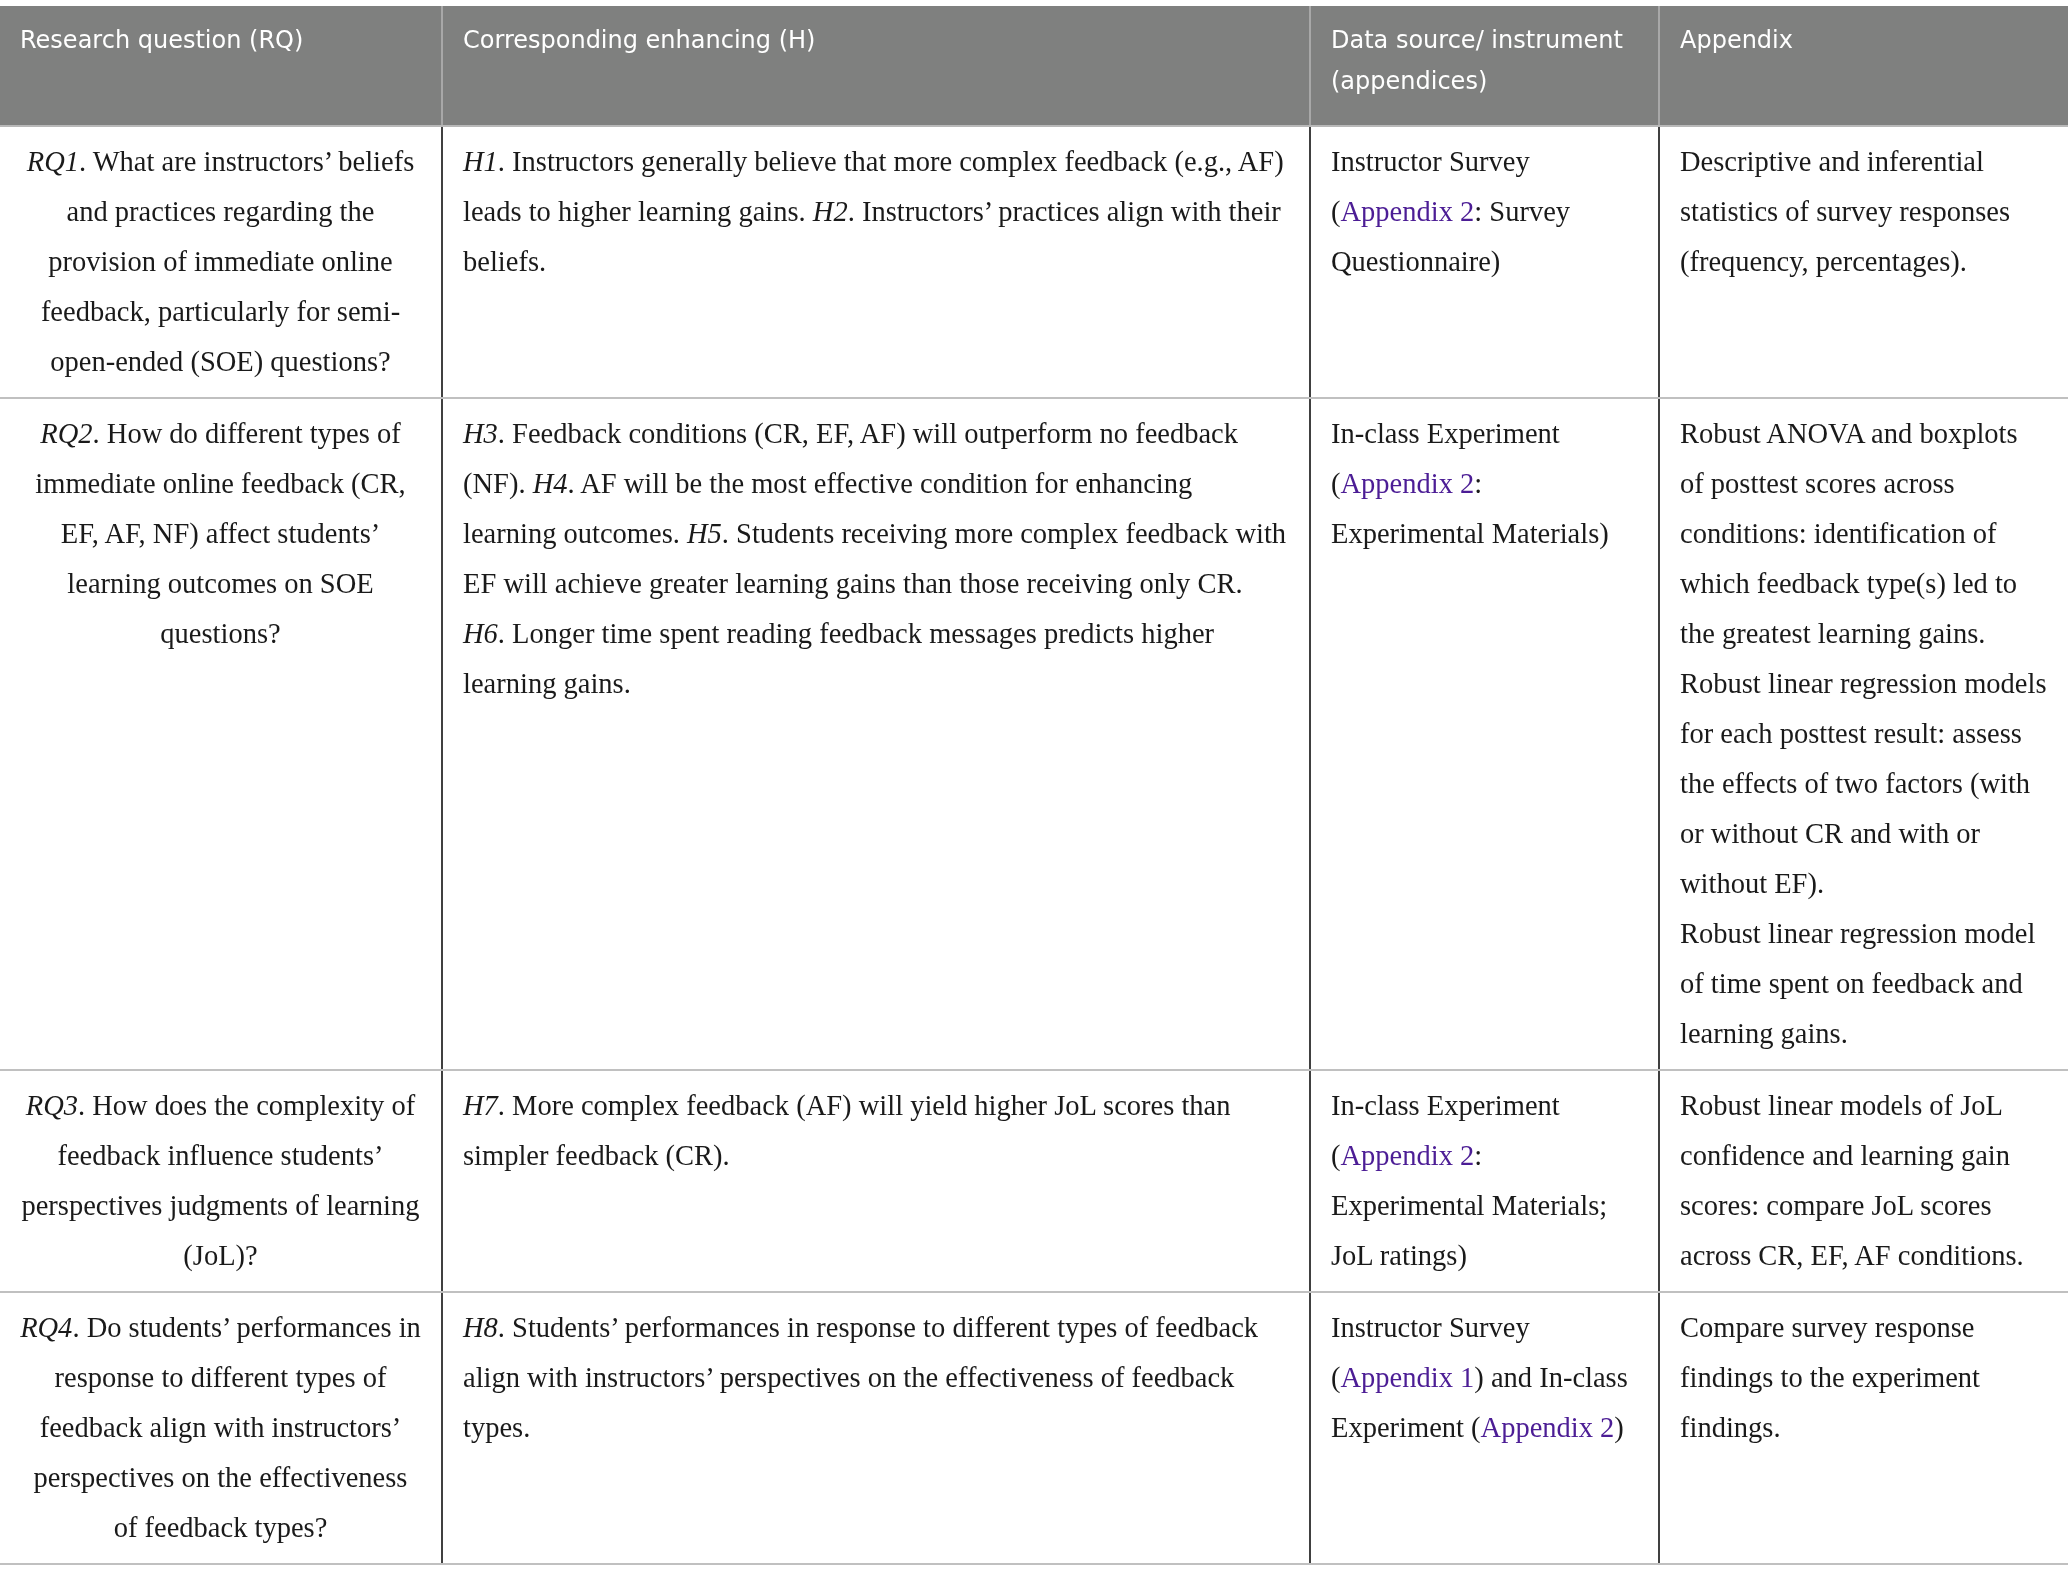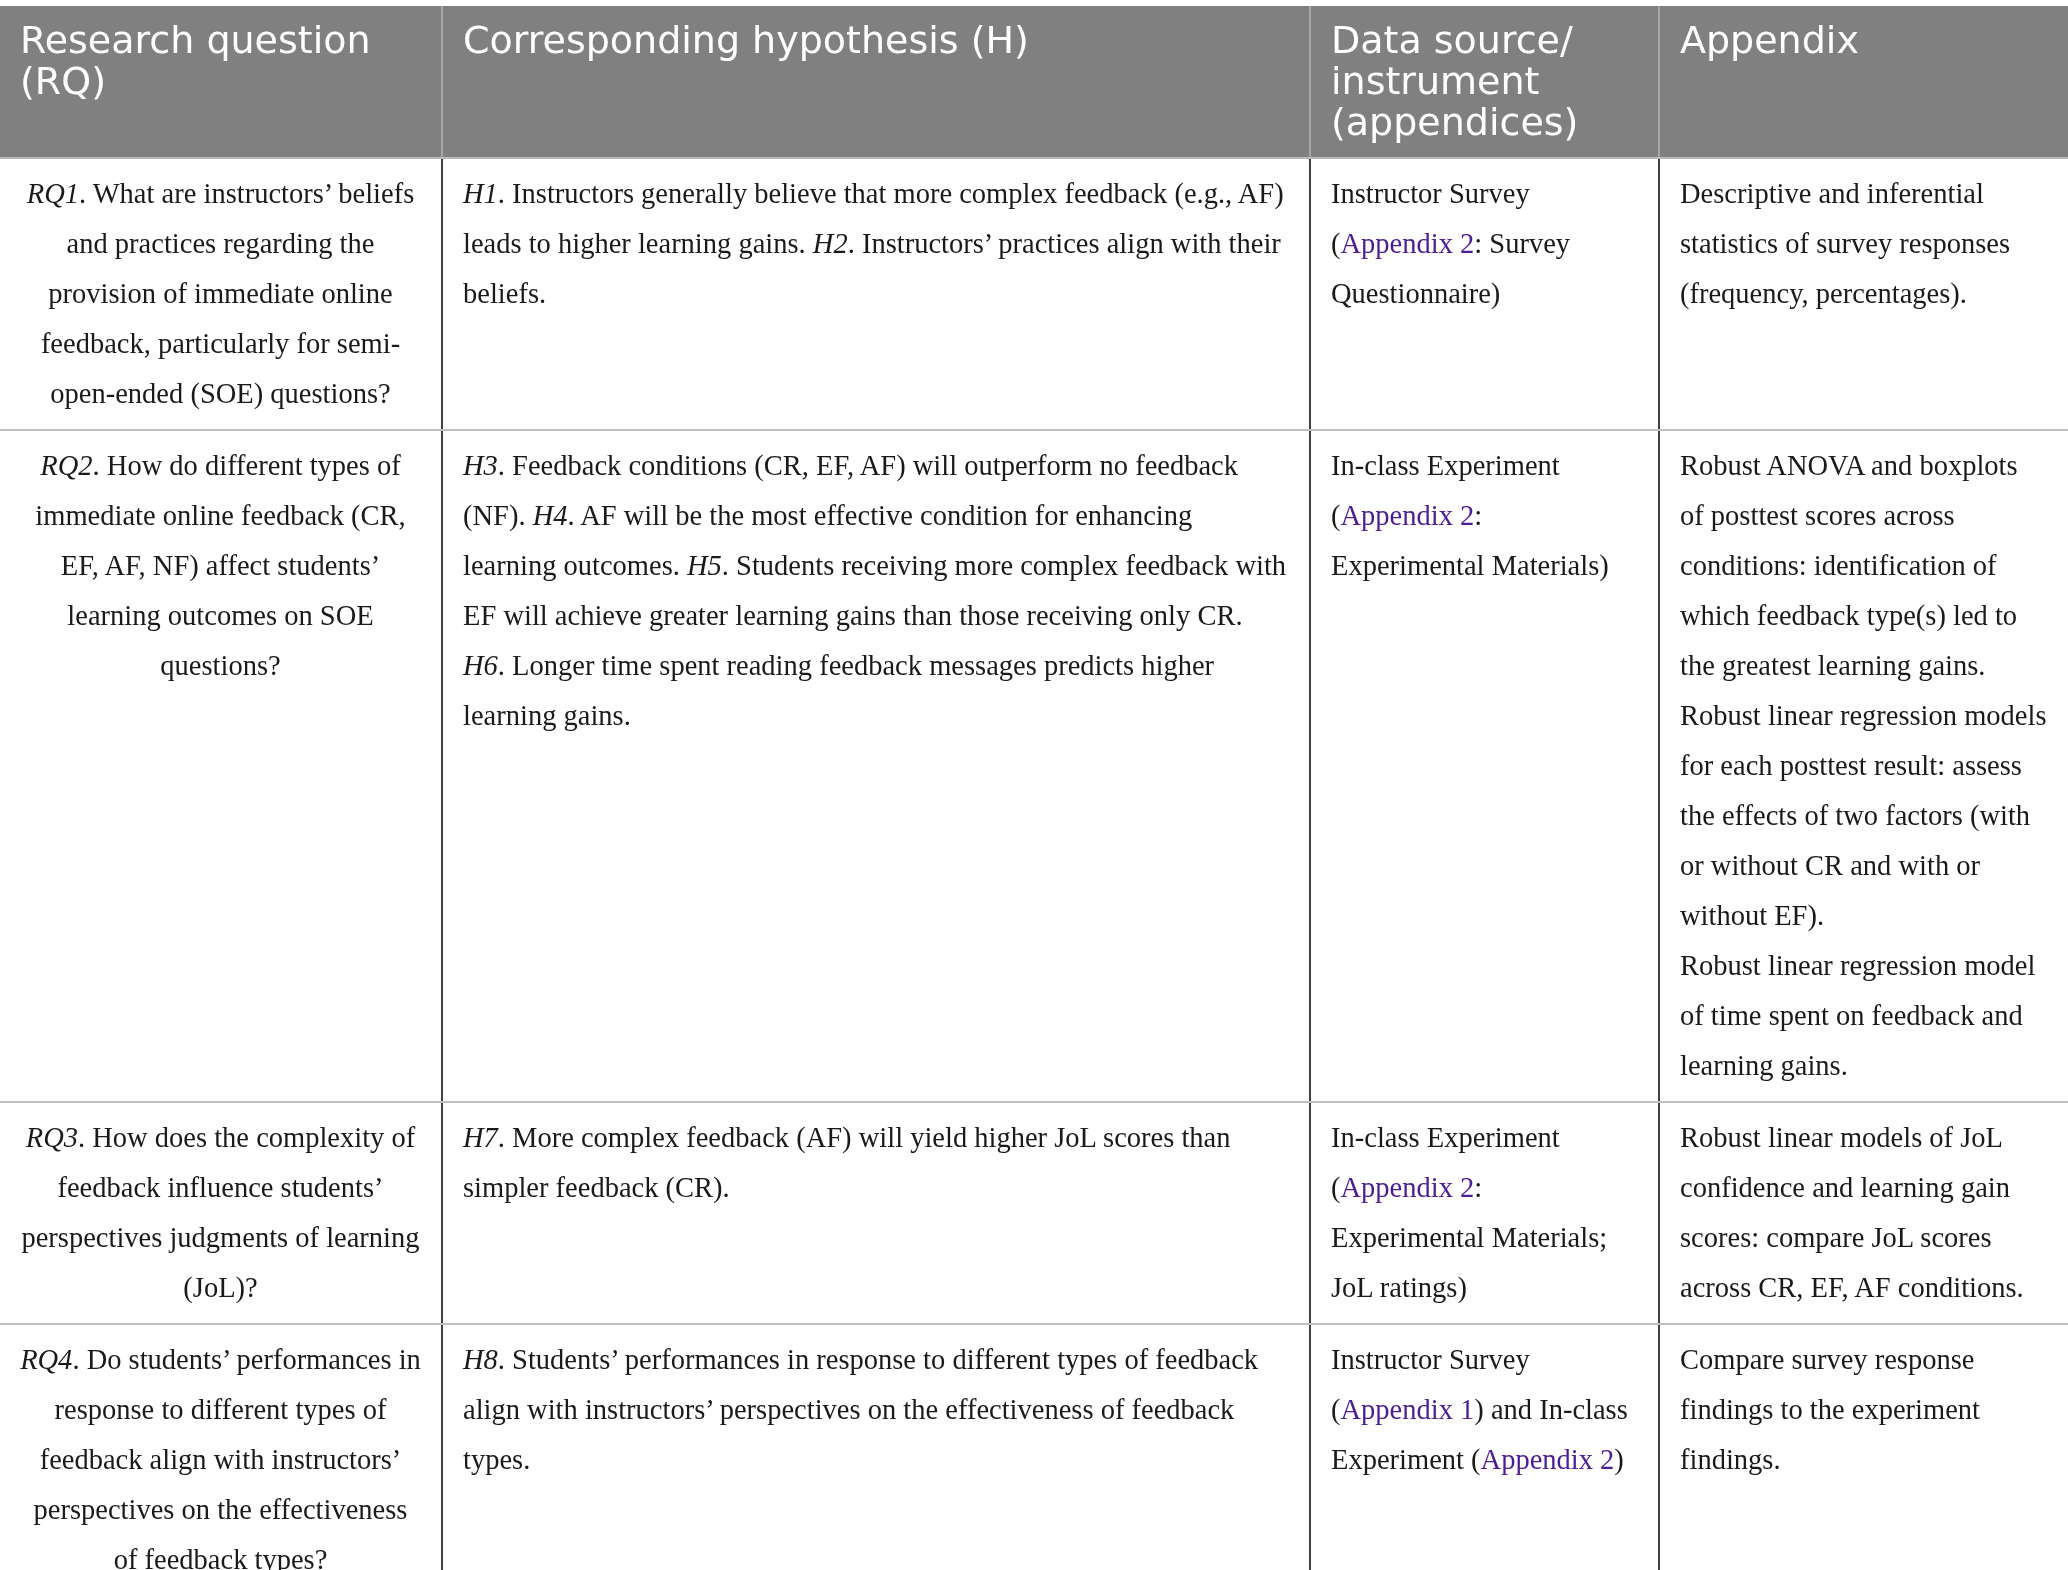--- a/index.html
+++ b/index.html
@@ -1,20 +1,20 @@
 <!DOCTYPE html>
 <html><head>
 <meta charset="utf-8">
 <style>
   html, body { margin:0; padding:0; background:#ffffff; }
   body { width:2068px; height:1570px; overflow:hidden; position:relative; }
   table { position:absolute; left:0; top:6px; width:2068px; border-collapse:collapse; table-layout:fixed; }
   col.c1 { width:442px; } col.c2 { width:868px; } col.c3 { width:349px; } col.c4 { width:409px; }
   th { background:#7f807f; color:#ffffff; font-family:"DejaVu Sans", sans-serif; font-weight:normal;
-       font-size:38px; line-height:41px; text-align:left; vertical-align:top;
+       font-size:24px; line-height:41px; text-align:left; vertical-align:top;
        padding:14px 20px 14px 20px; border-left:2px solid #a8a8a8; border-bottom:2px solid #b8b8b8; height:120px; box-sizing:border-box; }
   th:first-child { border-left:none; }
   td { font-family:"Liberation Serif", serif; font-size:28.5px; line-height:50px; color:#1a1a1a;
        vertical-align:top; padding:10px 20px 10px 20px; border-left:2px solid #404040; border-bottom:2px solid #c0c0c0; box-sizing:border-box; }
   td:first-child { border-left:none;text-align:center; }
   tr.r1 td { height:262px; } tr.r2 td { height:661px; } tr.r3 td { height:211px; } tr.r4 td { height:260px; }
   .it { font-style:italic; }
   .link { color:#4c1d95; }
   .para { display:block; }
 </style>
@@ -24,21 +24,21 @@
 <table>
   <colgroup>
       <col class="c1">
       <col class="c2">
       <col class="c3">
       <col class="c4">
     </colgroup>
   <thead>
     <tr>
       <th>Research question (RQ)</th>
-      <th>Corresponding hypothesis (H)</th>
+      <th>Corresponding enhancing (H)</th>
       <th>Data source/ instrument (appendices)</th>
       <th>Appendix</th>
     </tr>
   </thead>
   <tbody>
 
     <tr class="r1">
       <td><span class="it">RQ1</span><span>. What are instructors’ beliefs and practices regarding the provision of immediate online feedback, particularly for semi-open-ended (SOE) questions?</span></td>
       <td><span class="it">H1</span><span>. Instructors generally believe that more complex feedback (e.g., AF) leads to higher learning gains. </span><span class="it">H2</span><span>. Instructors’ practices align with their beliefs.</span></td>
       <td><span>Instructor Survey (</span><a class="link">Appendix 2</a><span>: Survey Questionnaire)</span></td>

